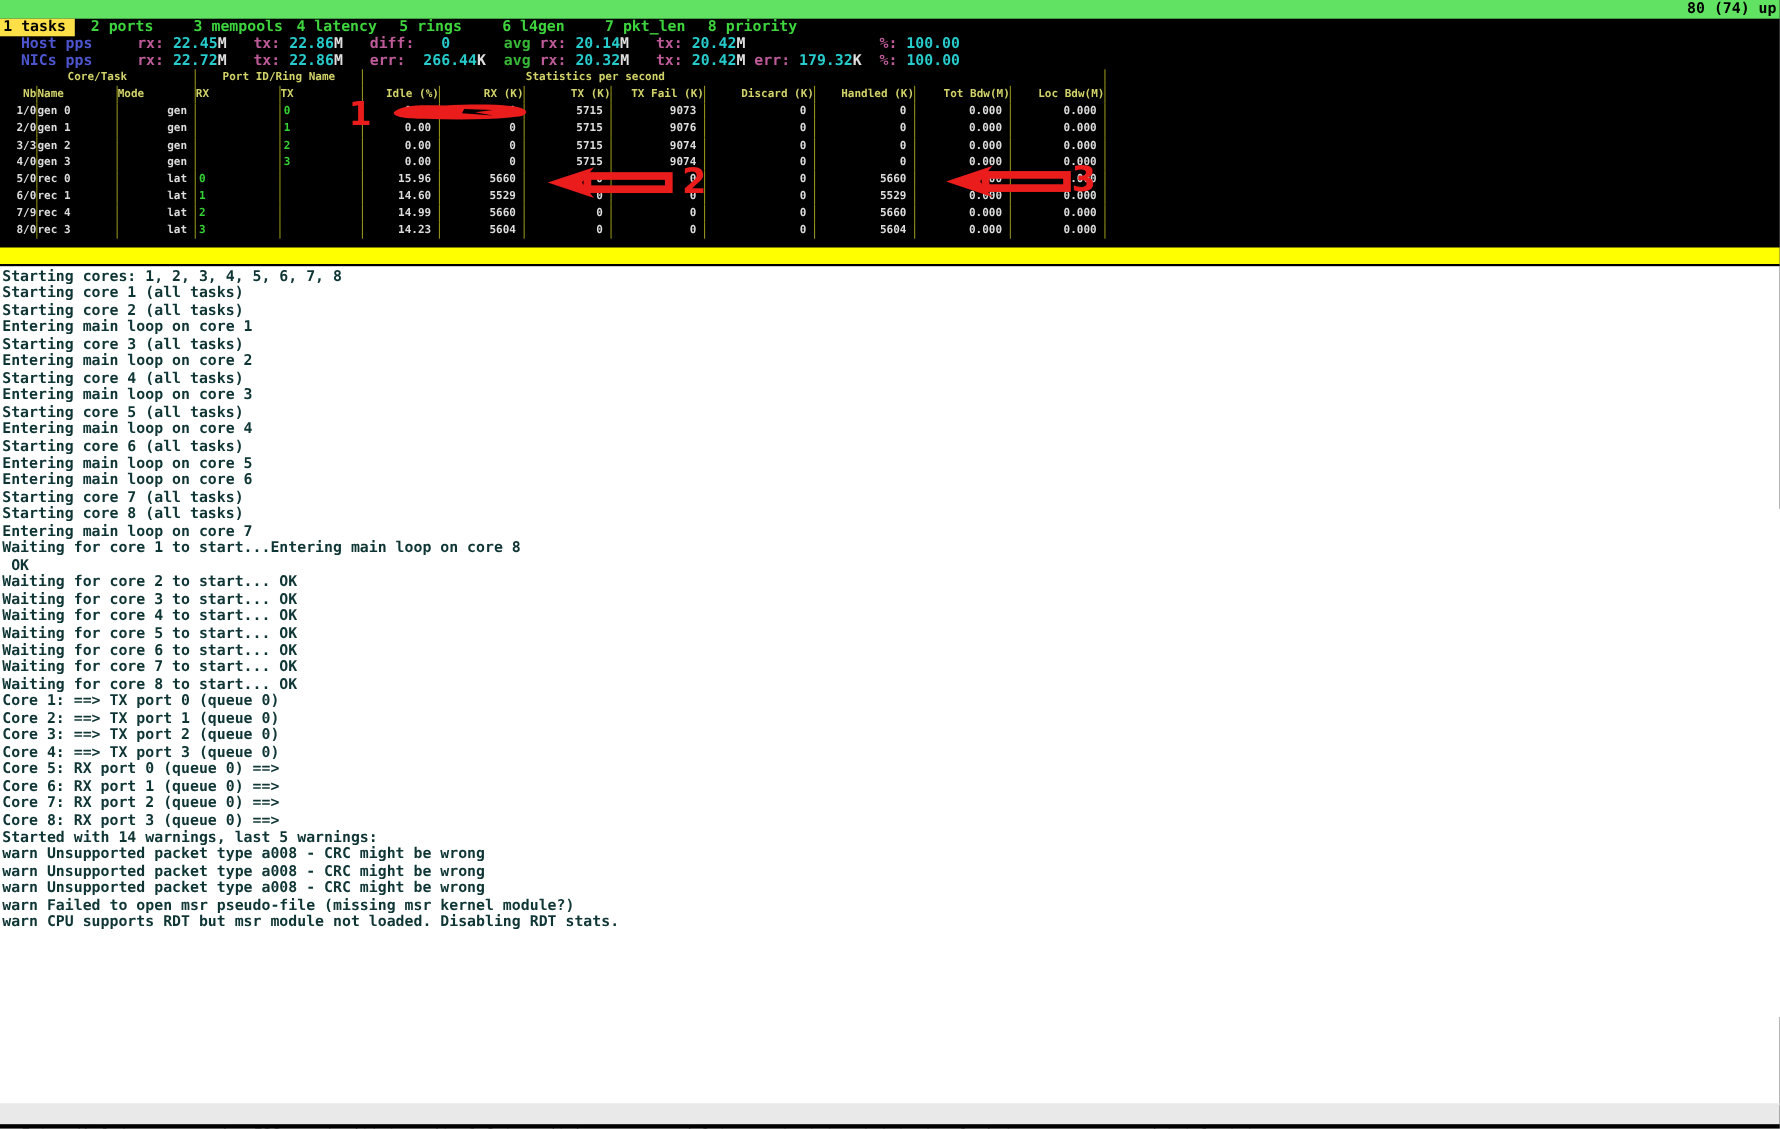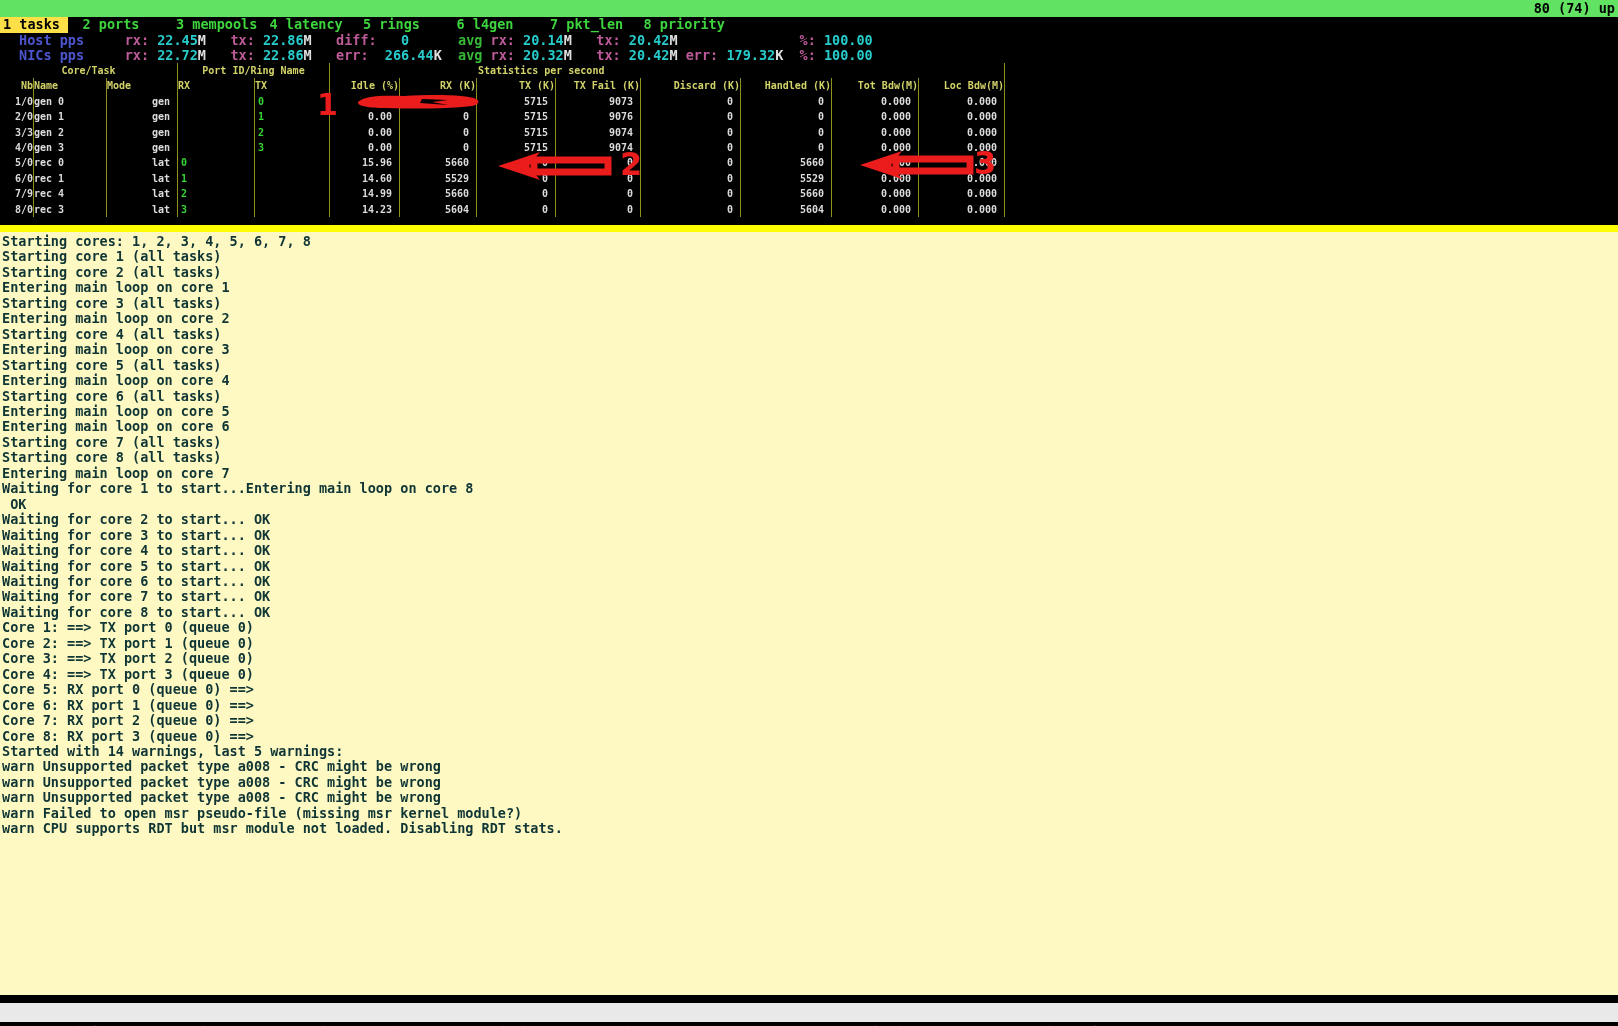--- a/index.html
+++ b/index.html
@@ -41,21 +41,21 @@
   .gh{color:#d2d26a;text-align:center}
   .gh.gh2{text-align:left;padding-left:148px}
   .ch{color:#d2d26a}
   .cd{color:#dcdcdc}
   .al{text-align:right;padding-left:5px}
   .ac{text-align:left}
   .ar{text-align:right;padding-right:7px}
   .ap{text-align:left;padding-left:3px;color:#35d435}
   
   .yellowbar{position:absolute;left:0;top:225px;width:100%;height:15px;background:#ffff00}
-  .logarea{position:absolute;left:0;top:232px;width:100%;height:763px;background:#fef9c3}
+  .logarea{position:absolute;left:0;top:242px;width:100%;height:763px;background:#ffffff}
   .logarea pre{
     margin:0;padding:2px 0 0 2px;color:#0f3535;
     font-family:"DejaVu Sans Mono",monospace;font-weight:bold;font-size:13.5px;line-height:15.45px;
   }
   .statusbar{
     position:absolute;left:0;top:1003px;width:100%;height:19px;background:#e9e9e9;color:#151515;
     box-sizing:border-box;padding-left:3px;white-space:pre;
     font-family:"DejaVu Sans Mono",monospace;font-size:13.5px;line-height:19px;
   }
   

